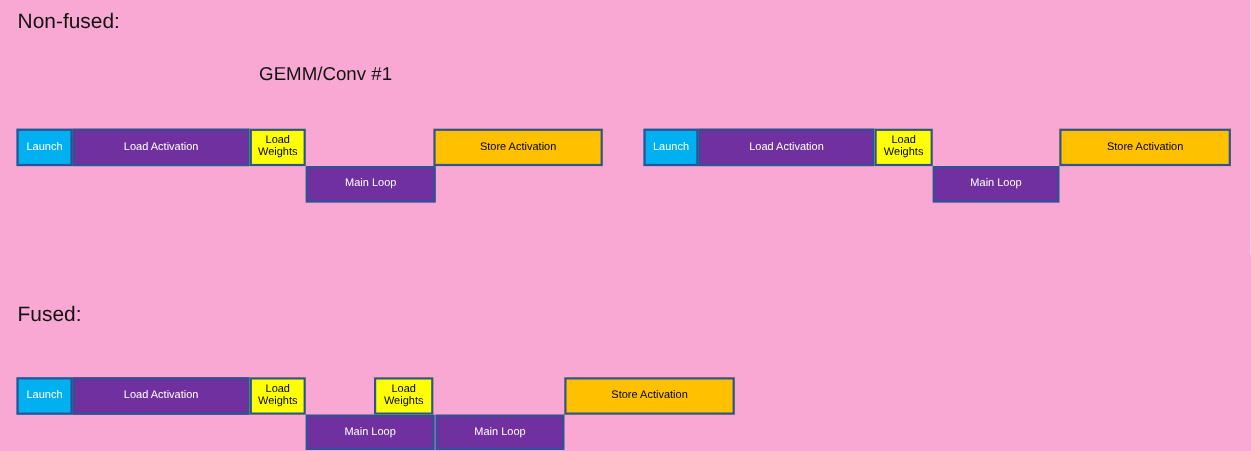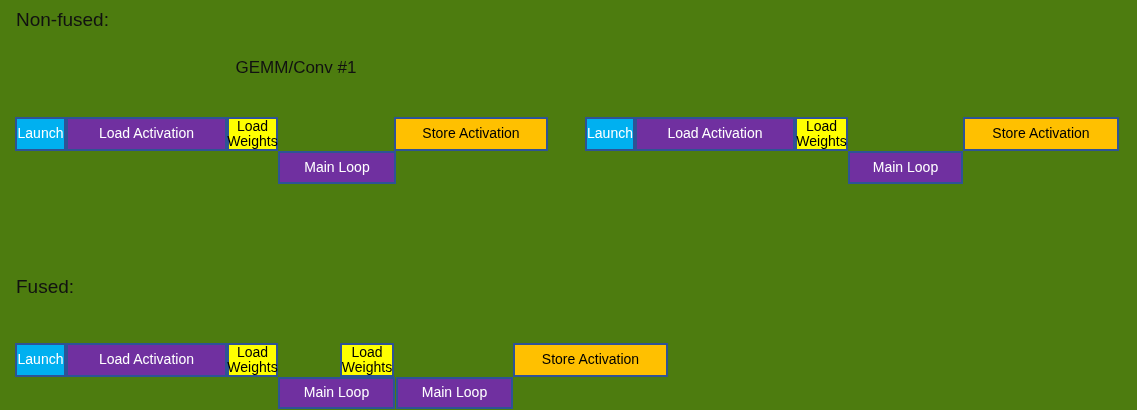--- a/index.html
+++ b/index.html
@@ -5,21 +5,21 @@
   html, body {
     margin: 0;
     padding: 0;
     background: #ffffff;
     font-family: "Liberation Sans", sans-serif;
   }
   #canvas {
     position: relative;
     width: 1137px;
     height: 410px;
-    background: #4d7c0f;
+    background: #f9a8d4;
     overflow: hidden;
   }
   .section-label {
     position: absolute;
     left: 16px;
     font-size: 19px;
     color: #111111;
     white-space: nowrap;
   }
   #label-nonfused { top: 9px; }
@@ -36,21 +36,21 @@
   #title-group1 { left: 156px; }
   #title-group2 { left: 705px; }
   .block {
     position: absolute;
     box-sizing: border-box;
     border: 2px solid #2E5395;
     display: flex;
     align-items: center;
     justify-content: center;
     text-align: center;
-    font-size: 14px;
+    font-size: 10px;
     line-height: 1.08;
     padding: 0 1px;
   }
   .block.launch, .block.load_activation, .block.main_loop { color: #ffffff; }
   .block.load_weights, .block.store_activation { color: #000000; }
 </style>
 </head>
 <body>
 
 <div id="canvas">

